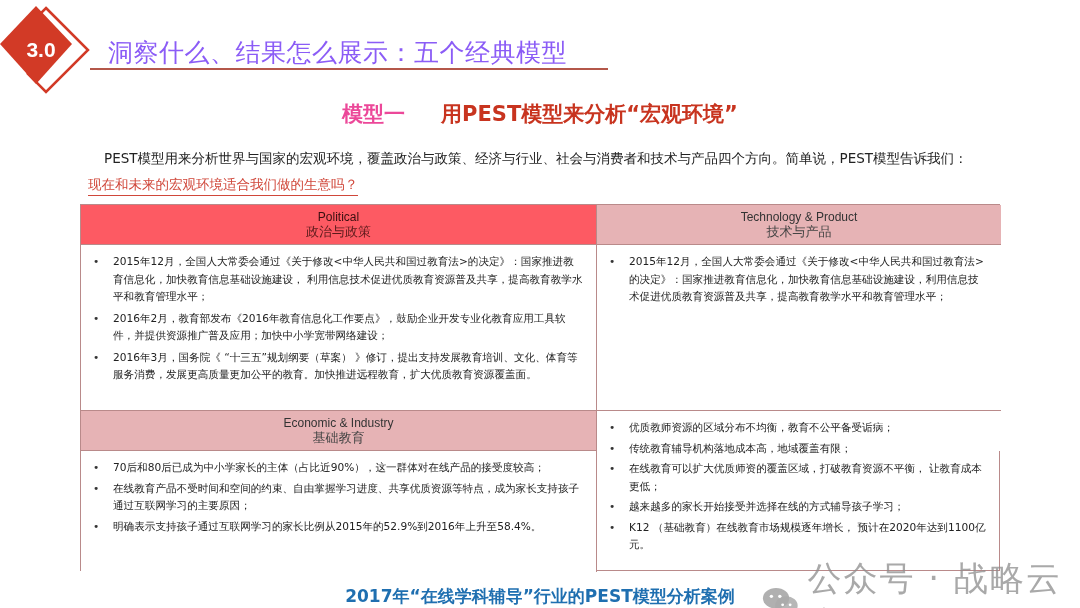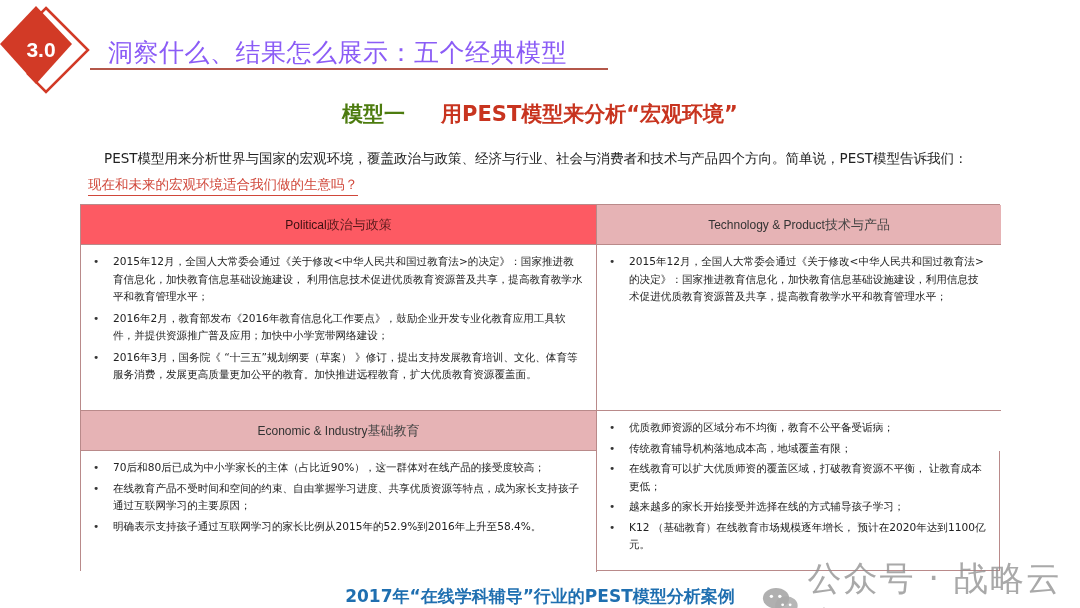--- a/index.html
+++ b/index.html
@@ -17,38 +17,38 @@
     position:absolute; left:108px; top:36px; font-size:25px; color:#8b5cf6;
     font-family:"DejaVu Sans",sans-serif; letter-spacing:0.5px;
   }
   .title-underline {
     position:absolute; left:90px; top:68px; width:518px; height:2px; background:#b4574a;
   }
   .model-heading {
     position:absolute; left:0; top:100px; width:1080px; text-align:center;
     font-size:21px; font-weight:bold; font-family:"DejaVu Sans",sans-serif;
   }
-  .model-heading .num { color:#4d7c0f; margin-right:36px; }
+  .model-heading .num { color:#ec4899; margin-right:36px; }
   .model-heading .sub { color:#c8341f; }
   .intro {
     position:absolute; left:104px; top:150px; font-size:13.5px; color:#222; white-space:nowrap;
   }
   .question {
     position:absolute; left:88px; top:176px; font-size:13.5px; color:#d0473a;
     border-bottom:1px solid #d0473a; padding-bottom:1px; white-space:nowrap;
   }
   .pest-table {
     position:absolute; left:80px; top:204px; width:920px; height:367px;
     display:grid; grid-template-columns:516px 404px; grid-template-rows:40px 166px 40px 121px;
     border:1px solid #b98a8a; box-sizing:border-box;
   }
   .cell { box-sizing:border-box; border-right:1px solid #b98a8a; border-bottom:1px solid #b98a8a; }
   .cell:nth-child(2n) { border-right:none; }
   .cell.last { border-bottom:none; }
-  .hdr { display:flex; flex-direction:row; align-items:center; justify-content:center; }
+  .hdr { display:flex; flex-direction:column; align-items:center; justify-content:center; }
   .hdr.strong { background:#fd5a63; }
   .hdr.light { background:#e6b3b5; }
   .hdr .en { font-size:12px; color:#333; line-height:14px; font-family:"Liberation Sans",sans-serif; }
   .hdr .zh { font-size:13px; color:#444; line-height:16px; font-family:"DejaVu Serif",serif; }
   .hdr.strong .en { color:#3a0f10; }
   .hdr.strong .zh { color:#5a1a1b; }
   .body { padding:8px 12px 4px 10px; background:#fff; }
   ul.bullets { list-style:none; margin:0; padding:0; }
   ul.bullets li {
     position:relative; padding-left:22px; font-size:10.6px; line-height:17.5px; color:#222;

